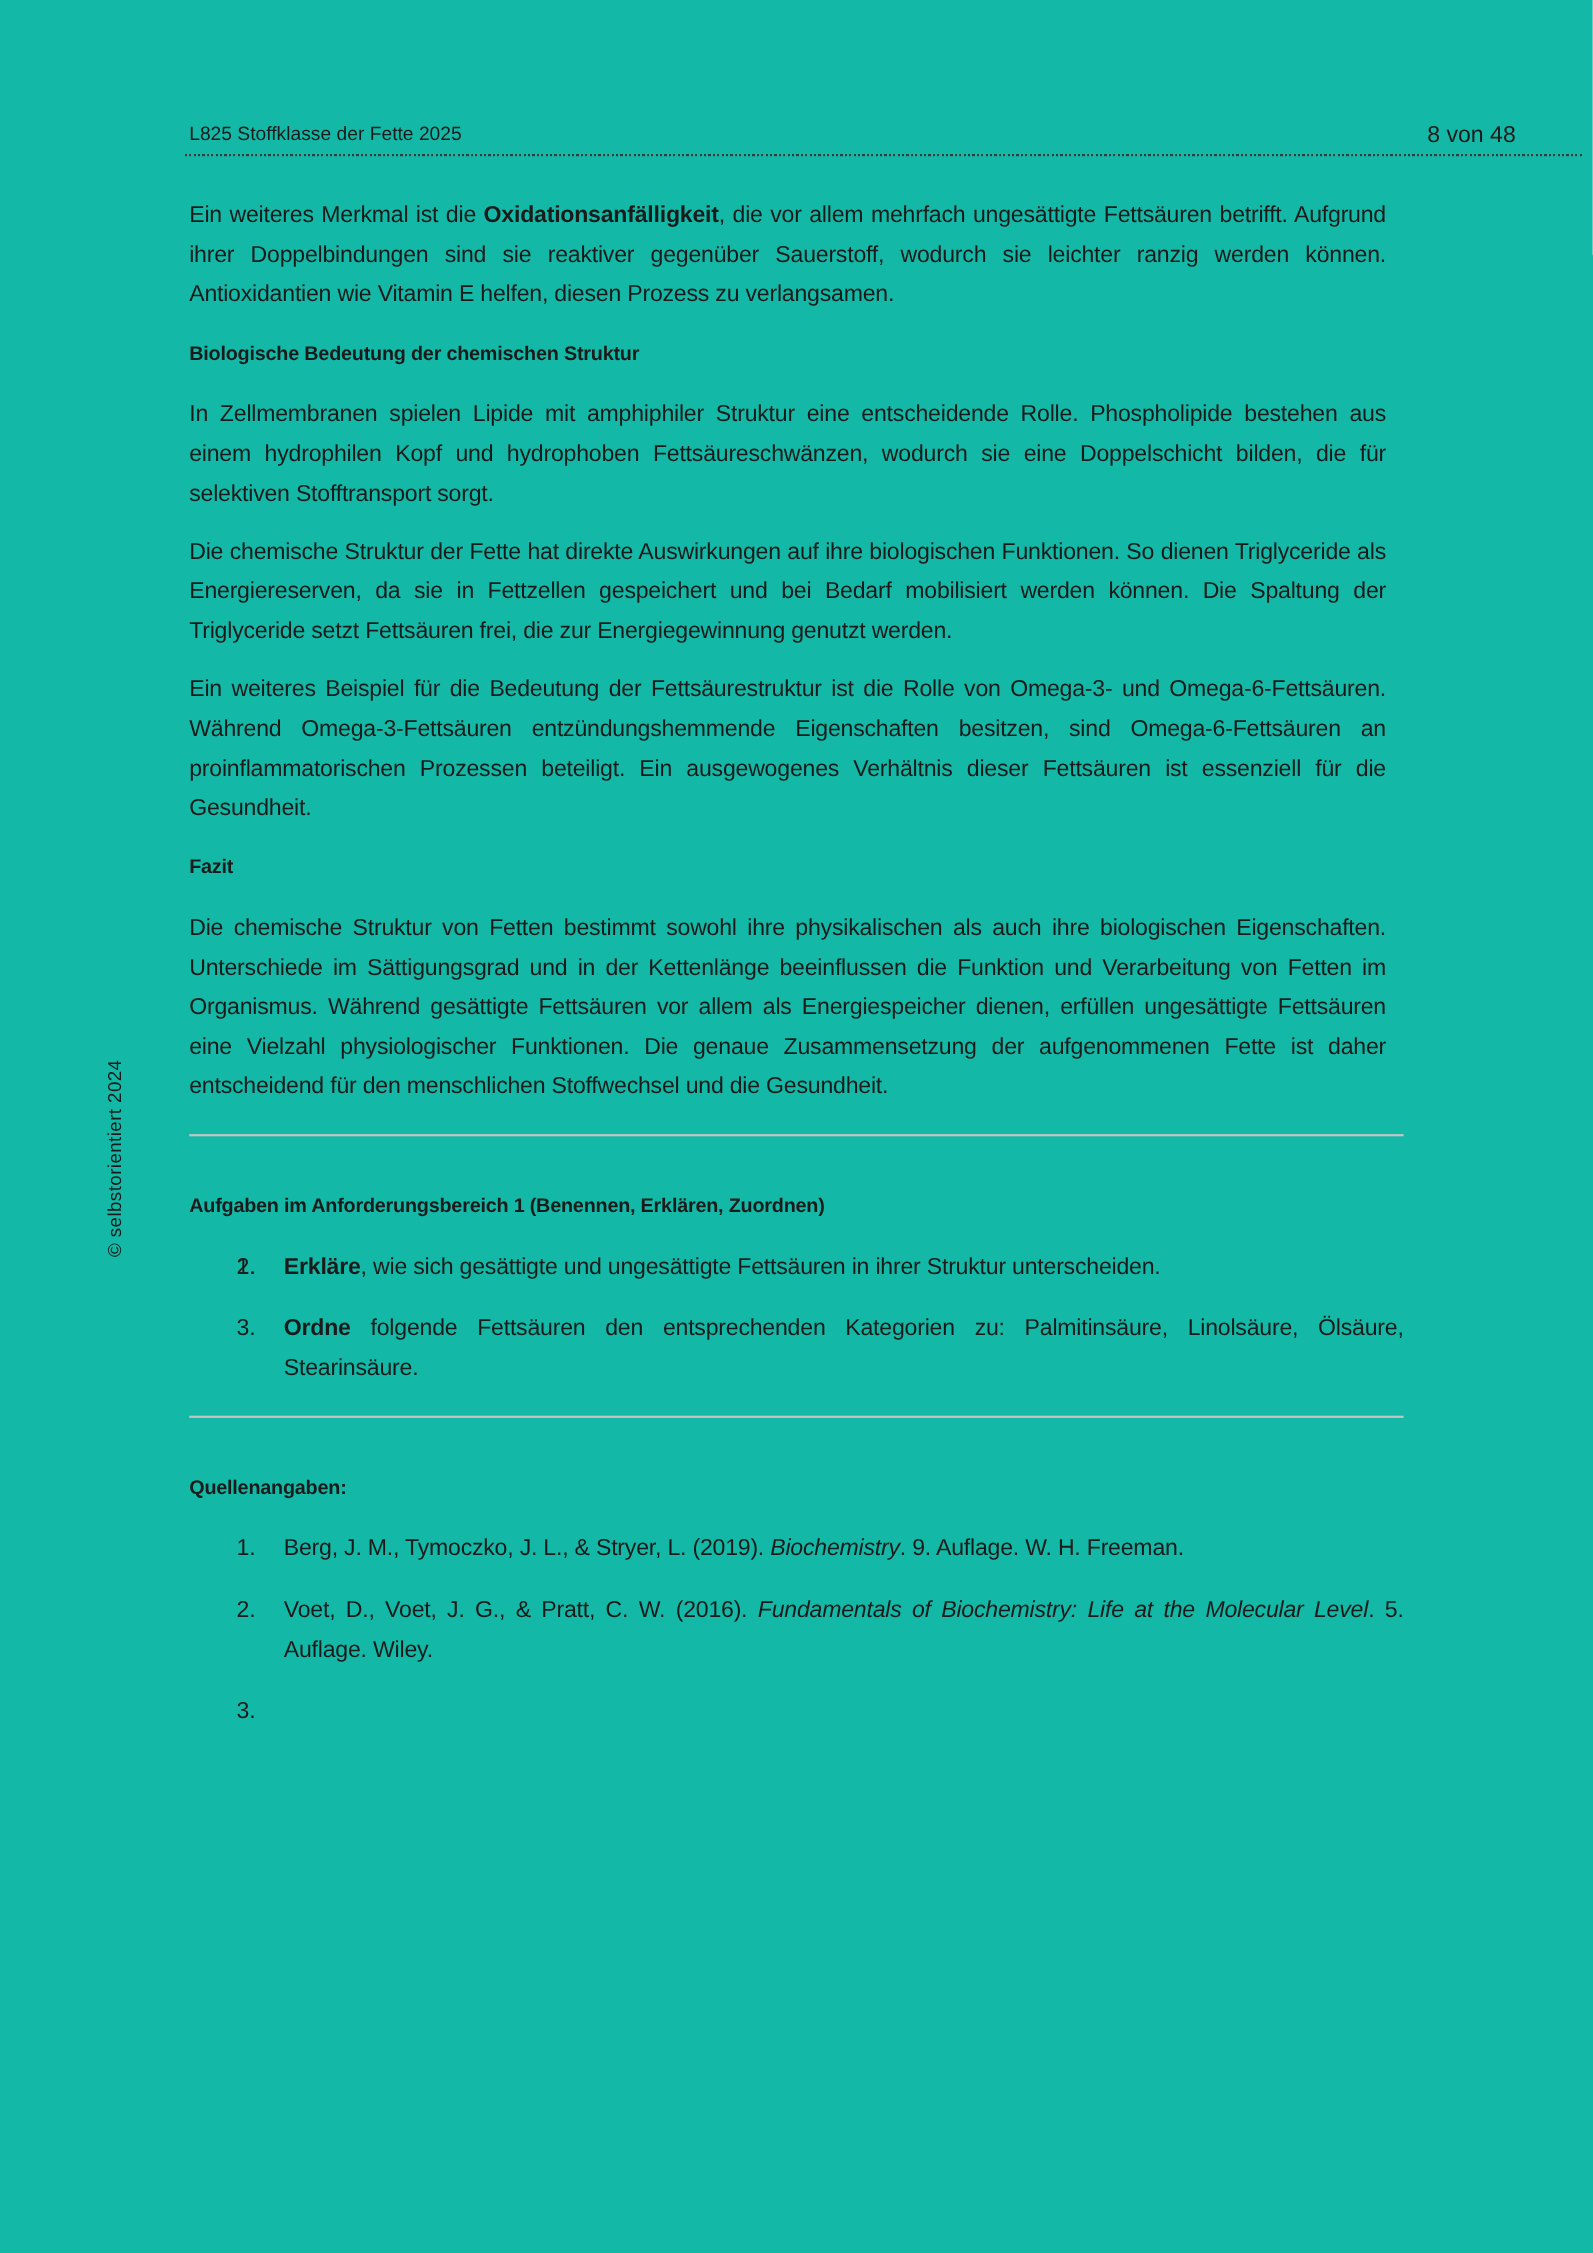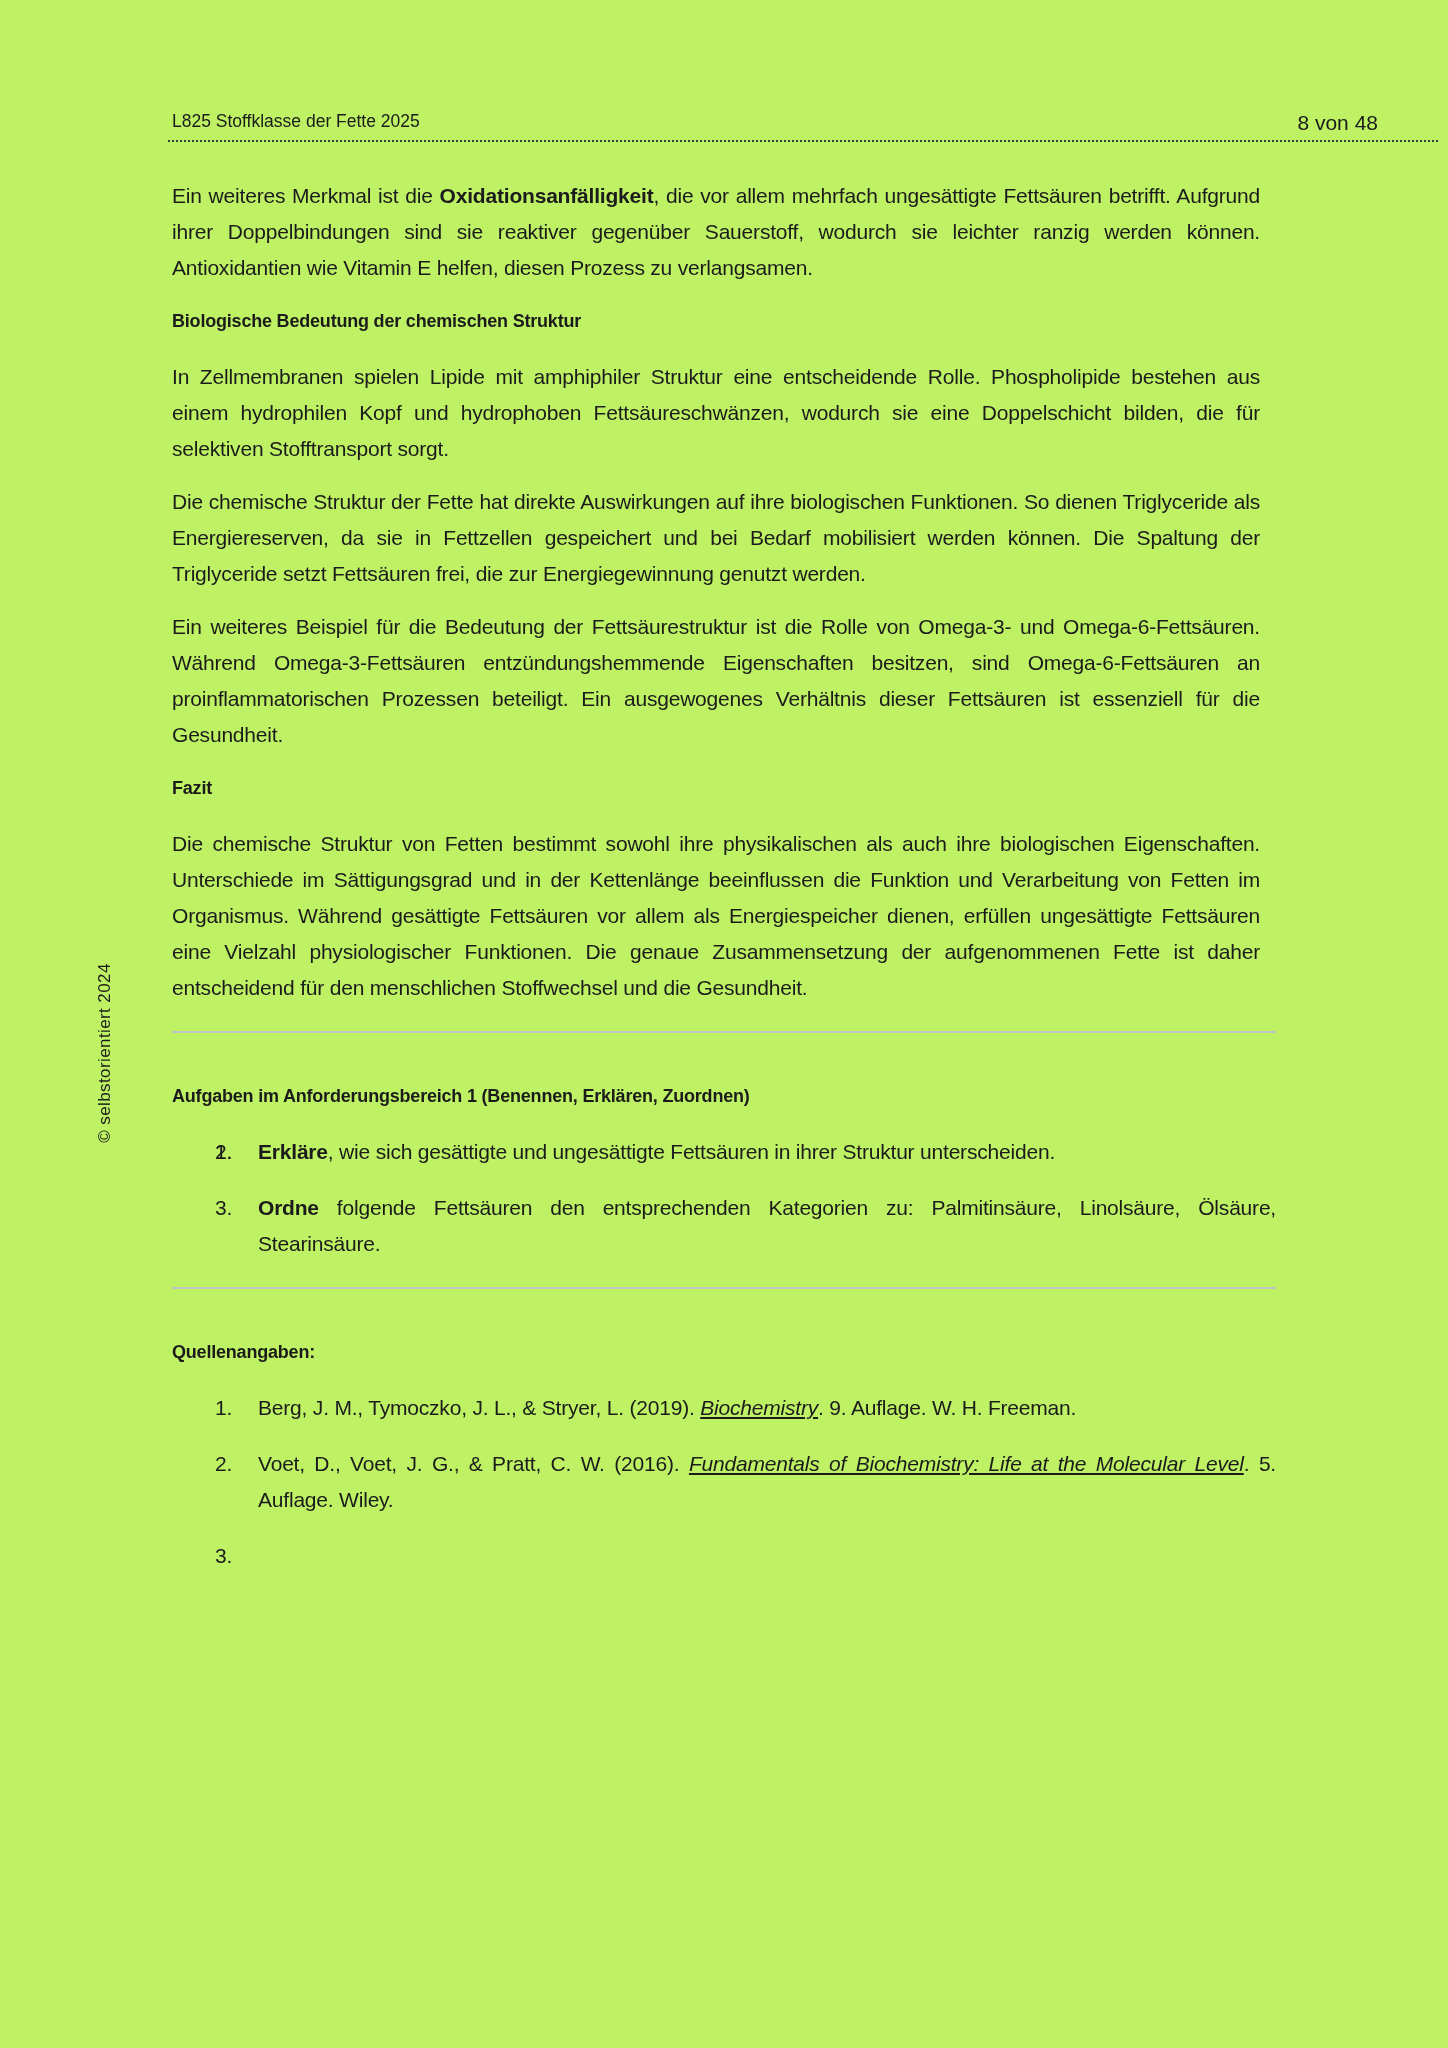--- a/index.html
+++ b/index.html
@@ -1,20 +1,20 @@
 <!DOCTYPE html>
 <html lang="de"><head>
 <meta charset="utf-8">
 <style>
   html, body { margin: 0; padding: 0; background: #ffffff; }
   .page {
     position: relative;
     width: 1448px;
     height: 2048px;
-    background: #bef264;
+    background: #14b8a6;
     font-family: "Liberation Sans", sans-serif;
     color: #1b1b1b;
     overflow: hidden;
   }
   
   .hdr-left {
     position: absolute;
     left: 172px; top: 111px;
     font-size: 17.5px;
     color: #1b1b1b;
@@ -71,21 +71,21 @@
     position: relative;
     padding-left: 86px;
     margin: 0 0 20px 0;
   }
   .list-item .num {
     position: absolute;
     left: 43px; top: 0;
     text-align: left;
   }
   b { font-weight: bold; }
-  i { font-style: italic; text-decoration: underline; }
+  i { font-style: italic; }
 </style>
 </head>
 <body>
 
 <div class="page">
 
   <span class="hdr-left">L825 Stoffklasse der Fette 2025</span>
   <span class="hdr-right">8 von 48</span>
   <div class="hdr-rule"></div>
 

